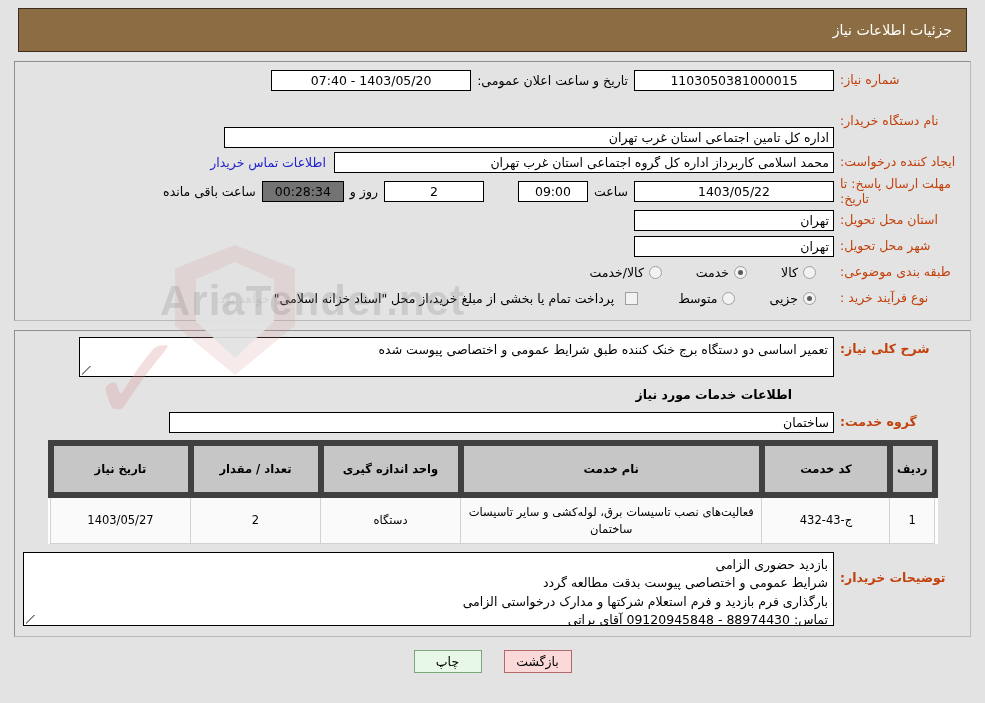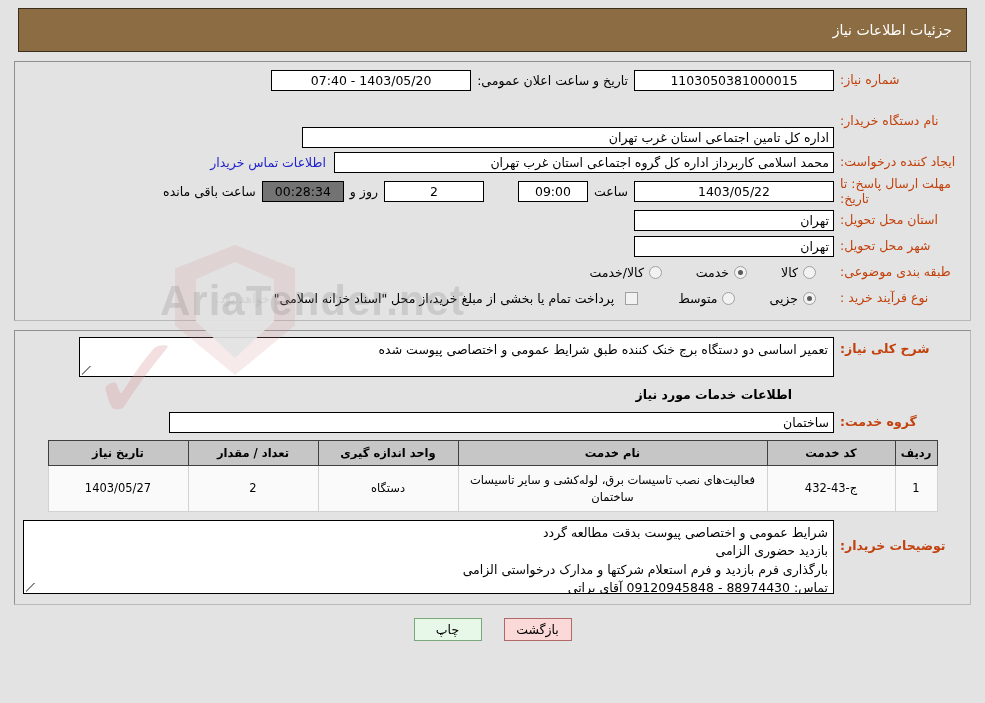--- a/index.html
+++ b/index.html
@@ -70,21 +70,21 @@
     padding: 0 4px;
     font-size: 12.5px;
     white-space: nowrap;
     overflow: hidden;
     text-align: center;
   }
   .fld.rt { text-align: right; }
   .fld.countdown { background: #737373; text-align: center; }
 
   .w-need-no   { width: 200px; }
-  .w-buyer     { width: 532px; margin-top: 33px; }
+  .w-buyer     { width: 610px; margin-top: 33px; }
   .w-creator   { width: 500px; }
   .w-date      { width: 200px; }
   .w-time      { width:  70px; }
   .w-days      { width: 100px; }
   .w-count     { width:  82px; }
   .w-province  { width: 200px; }
   .w-city      { width: 200px; }
   .w-group     { width: 665px; }
 
   .inline-txt {
@@ -166,23 +166,23 @@
   .tbl-wrap { margin: 6px 14px 0 14px; }
   table.items {
     border-collapse: collapse;
     width: 890px;
     margin: 0 auto;
     background: #fdfdfd;
     font-size: 11.5px;
   }
   table.items th {
     background: #c6c6c6;
-    border: 1px solid #404040;
+    border: 6px solid #404040;
     font-weight: bold;
-    padding: 5px 4px;
+    padding: 16px 4px;
     text-align: center;
     font-size: 11.5px;
     white-space: nowrap;
   }
   table.items td {
     border: 1px solid #d2d2d2;
     padding: 6px 5px;
     text-align: center;
     background: #fafafa;
     font-size: 11.5px;
@@ -373,22 +373,22 @@
             <td>2</td>
             <td>1403/05/27</td>
           </tr>
         </tbody>
       </table>
     </div>
 
     <div class="row" style="align-items:flex-start; margin-top:8px;">
       <div class="lbl bold" style="padding-top:18px;">توضیحات خریدار:</div>
       <div class="ta ta-notes">
+        <div>بازدید حضوری الزامی</div>
         <div>شرایط عمومی و اختصاصی پیوست بدقت مطالعه گردد</div>
-        <div>بازدید حضوری الزامی</div>
         <div>بارگذاری فرم بازدید و فرم استعلام شرکتها و مدارک درخواستی الزامی</div>
         <div>تماس: 88974430 - 09120945848 آقای براتی</div>
       </div>
     </div>
 
   </div>
 
   <div class="btn-bar">
     <div class="btn btn-back">بازگشت</div>
     <div class="btn btn-print">چاپ</div>

